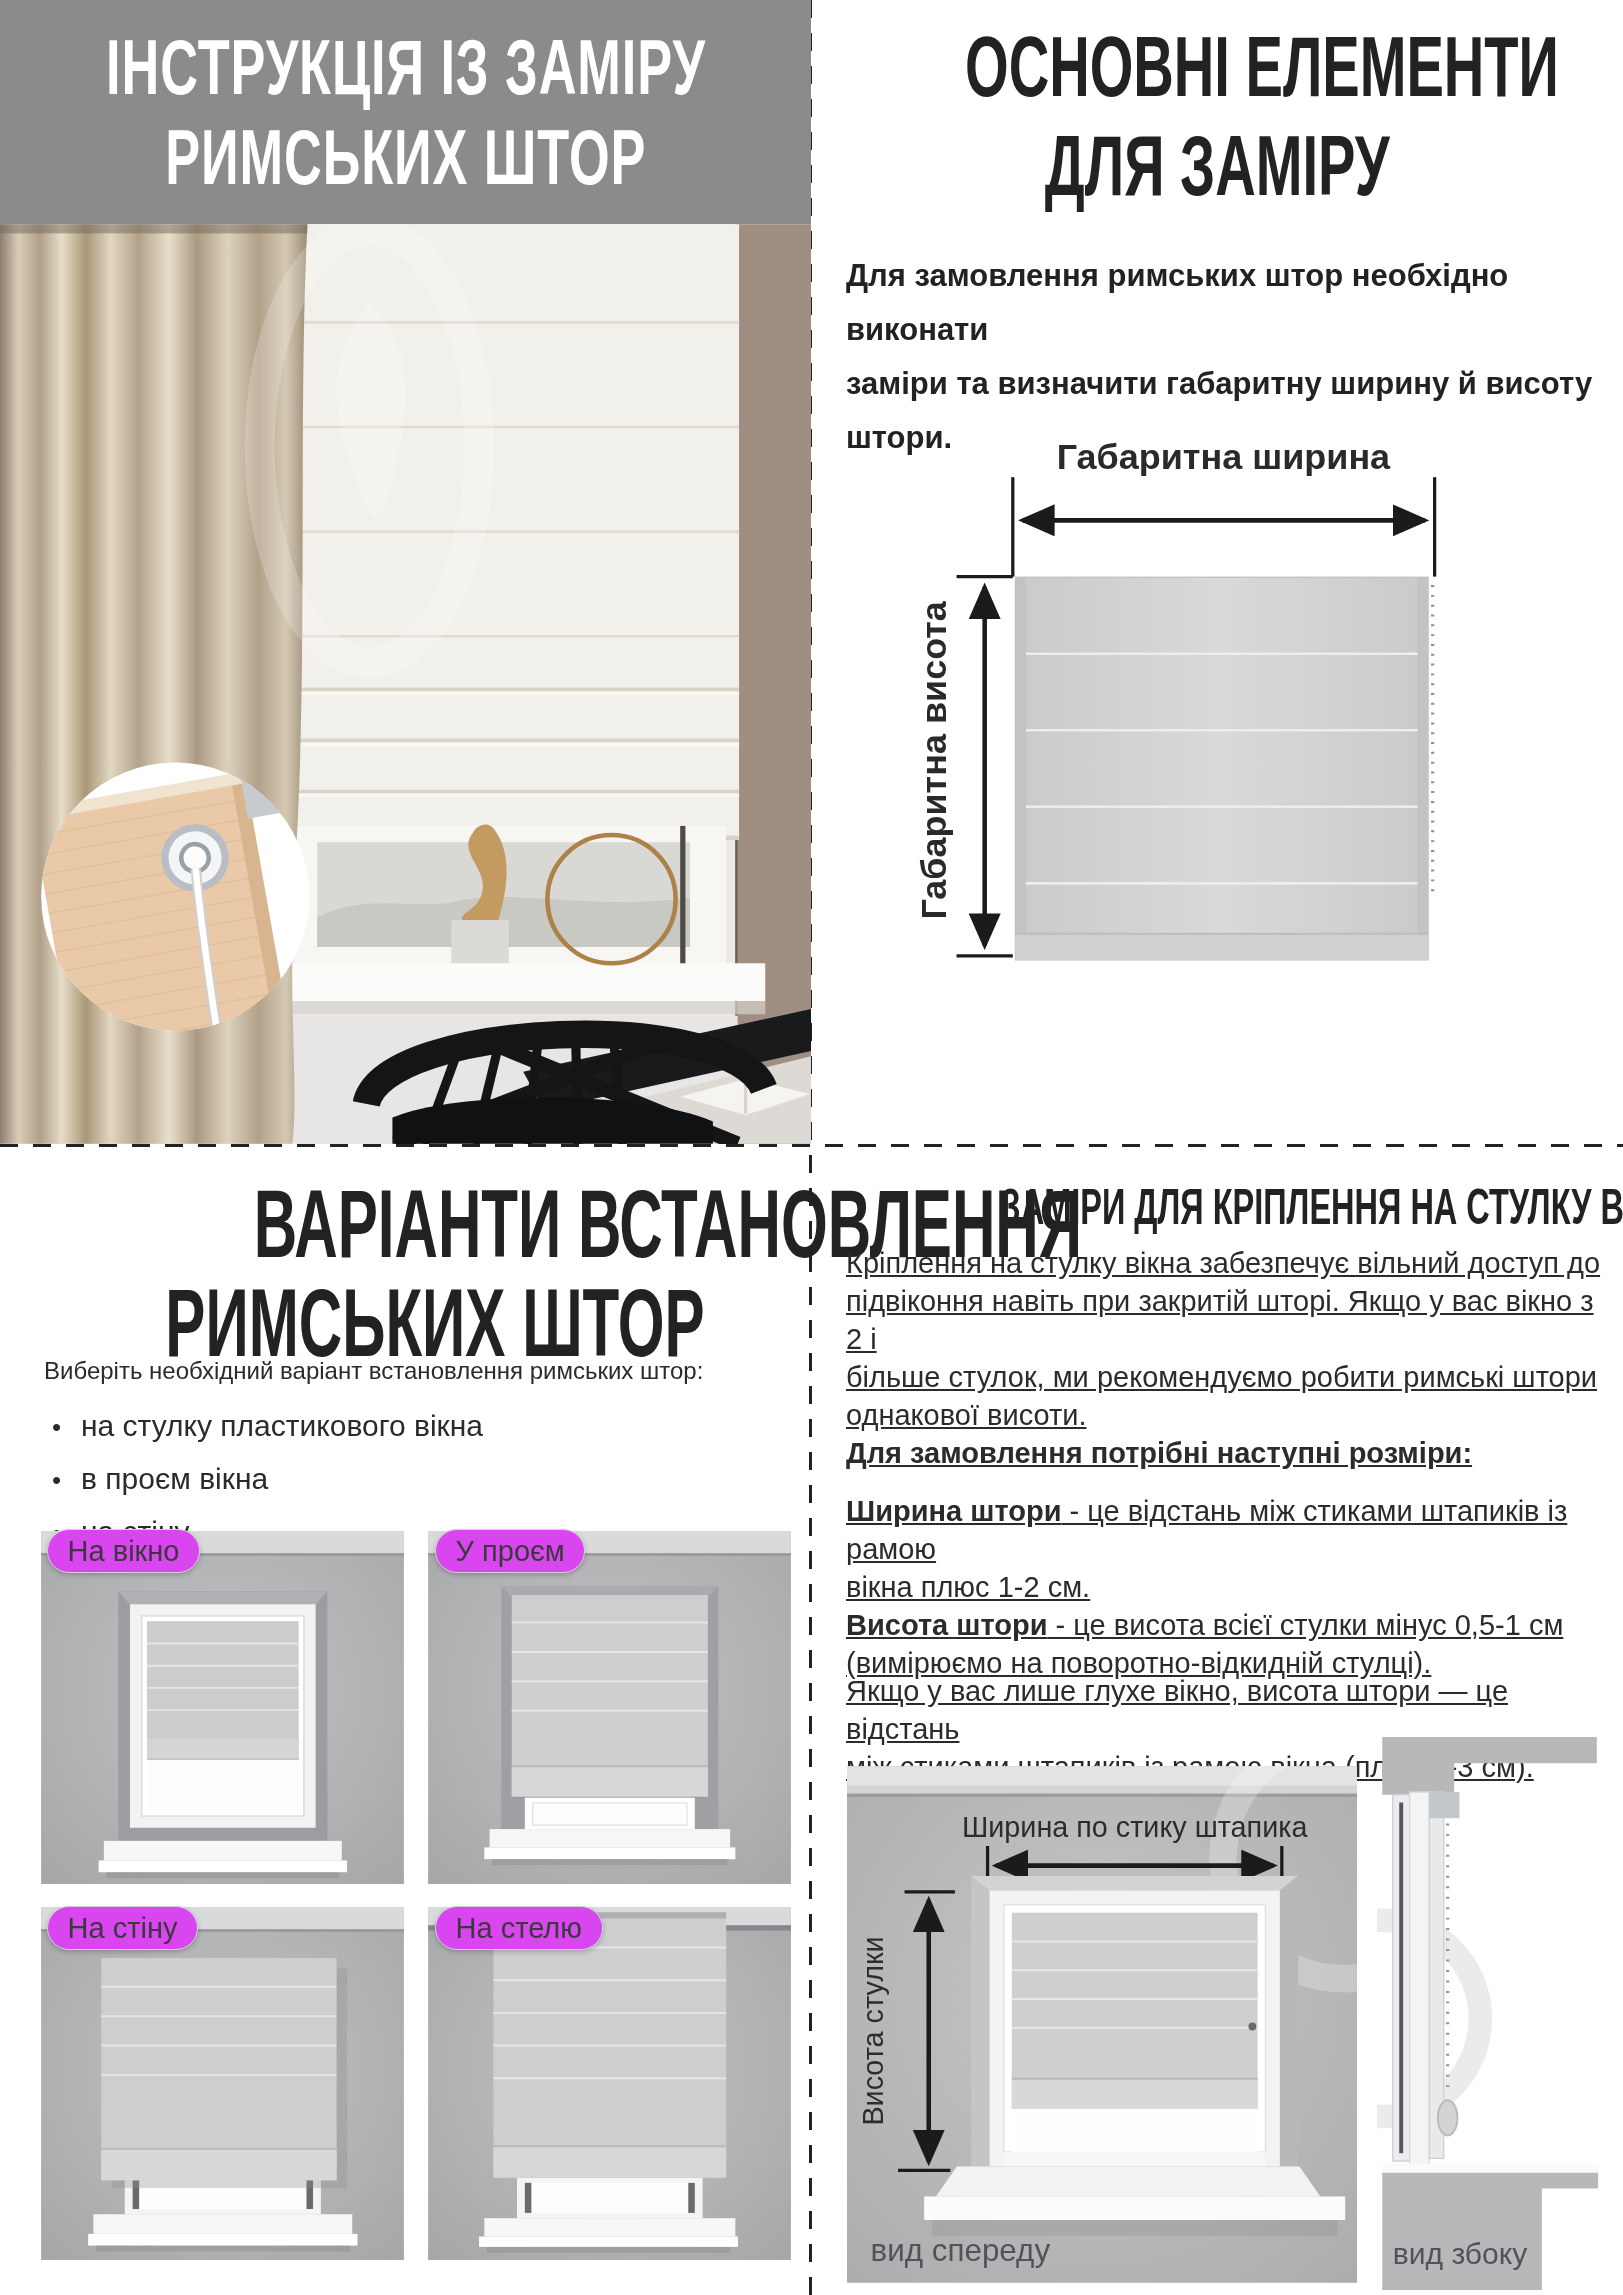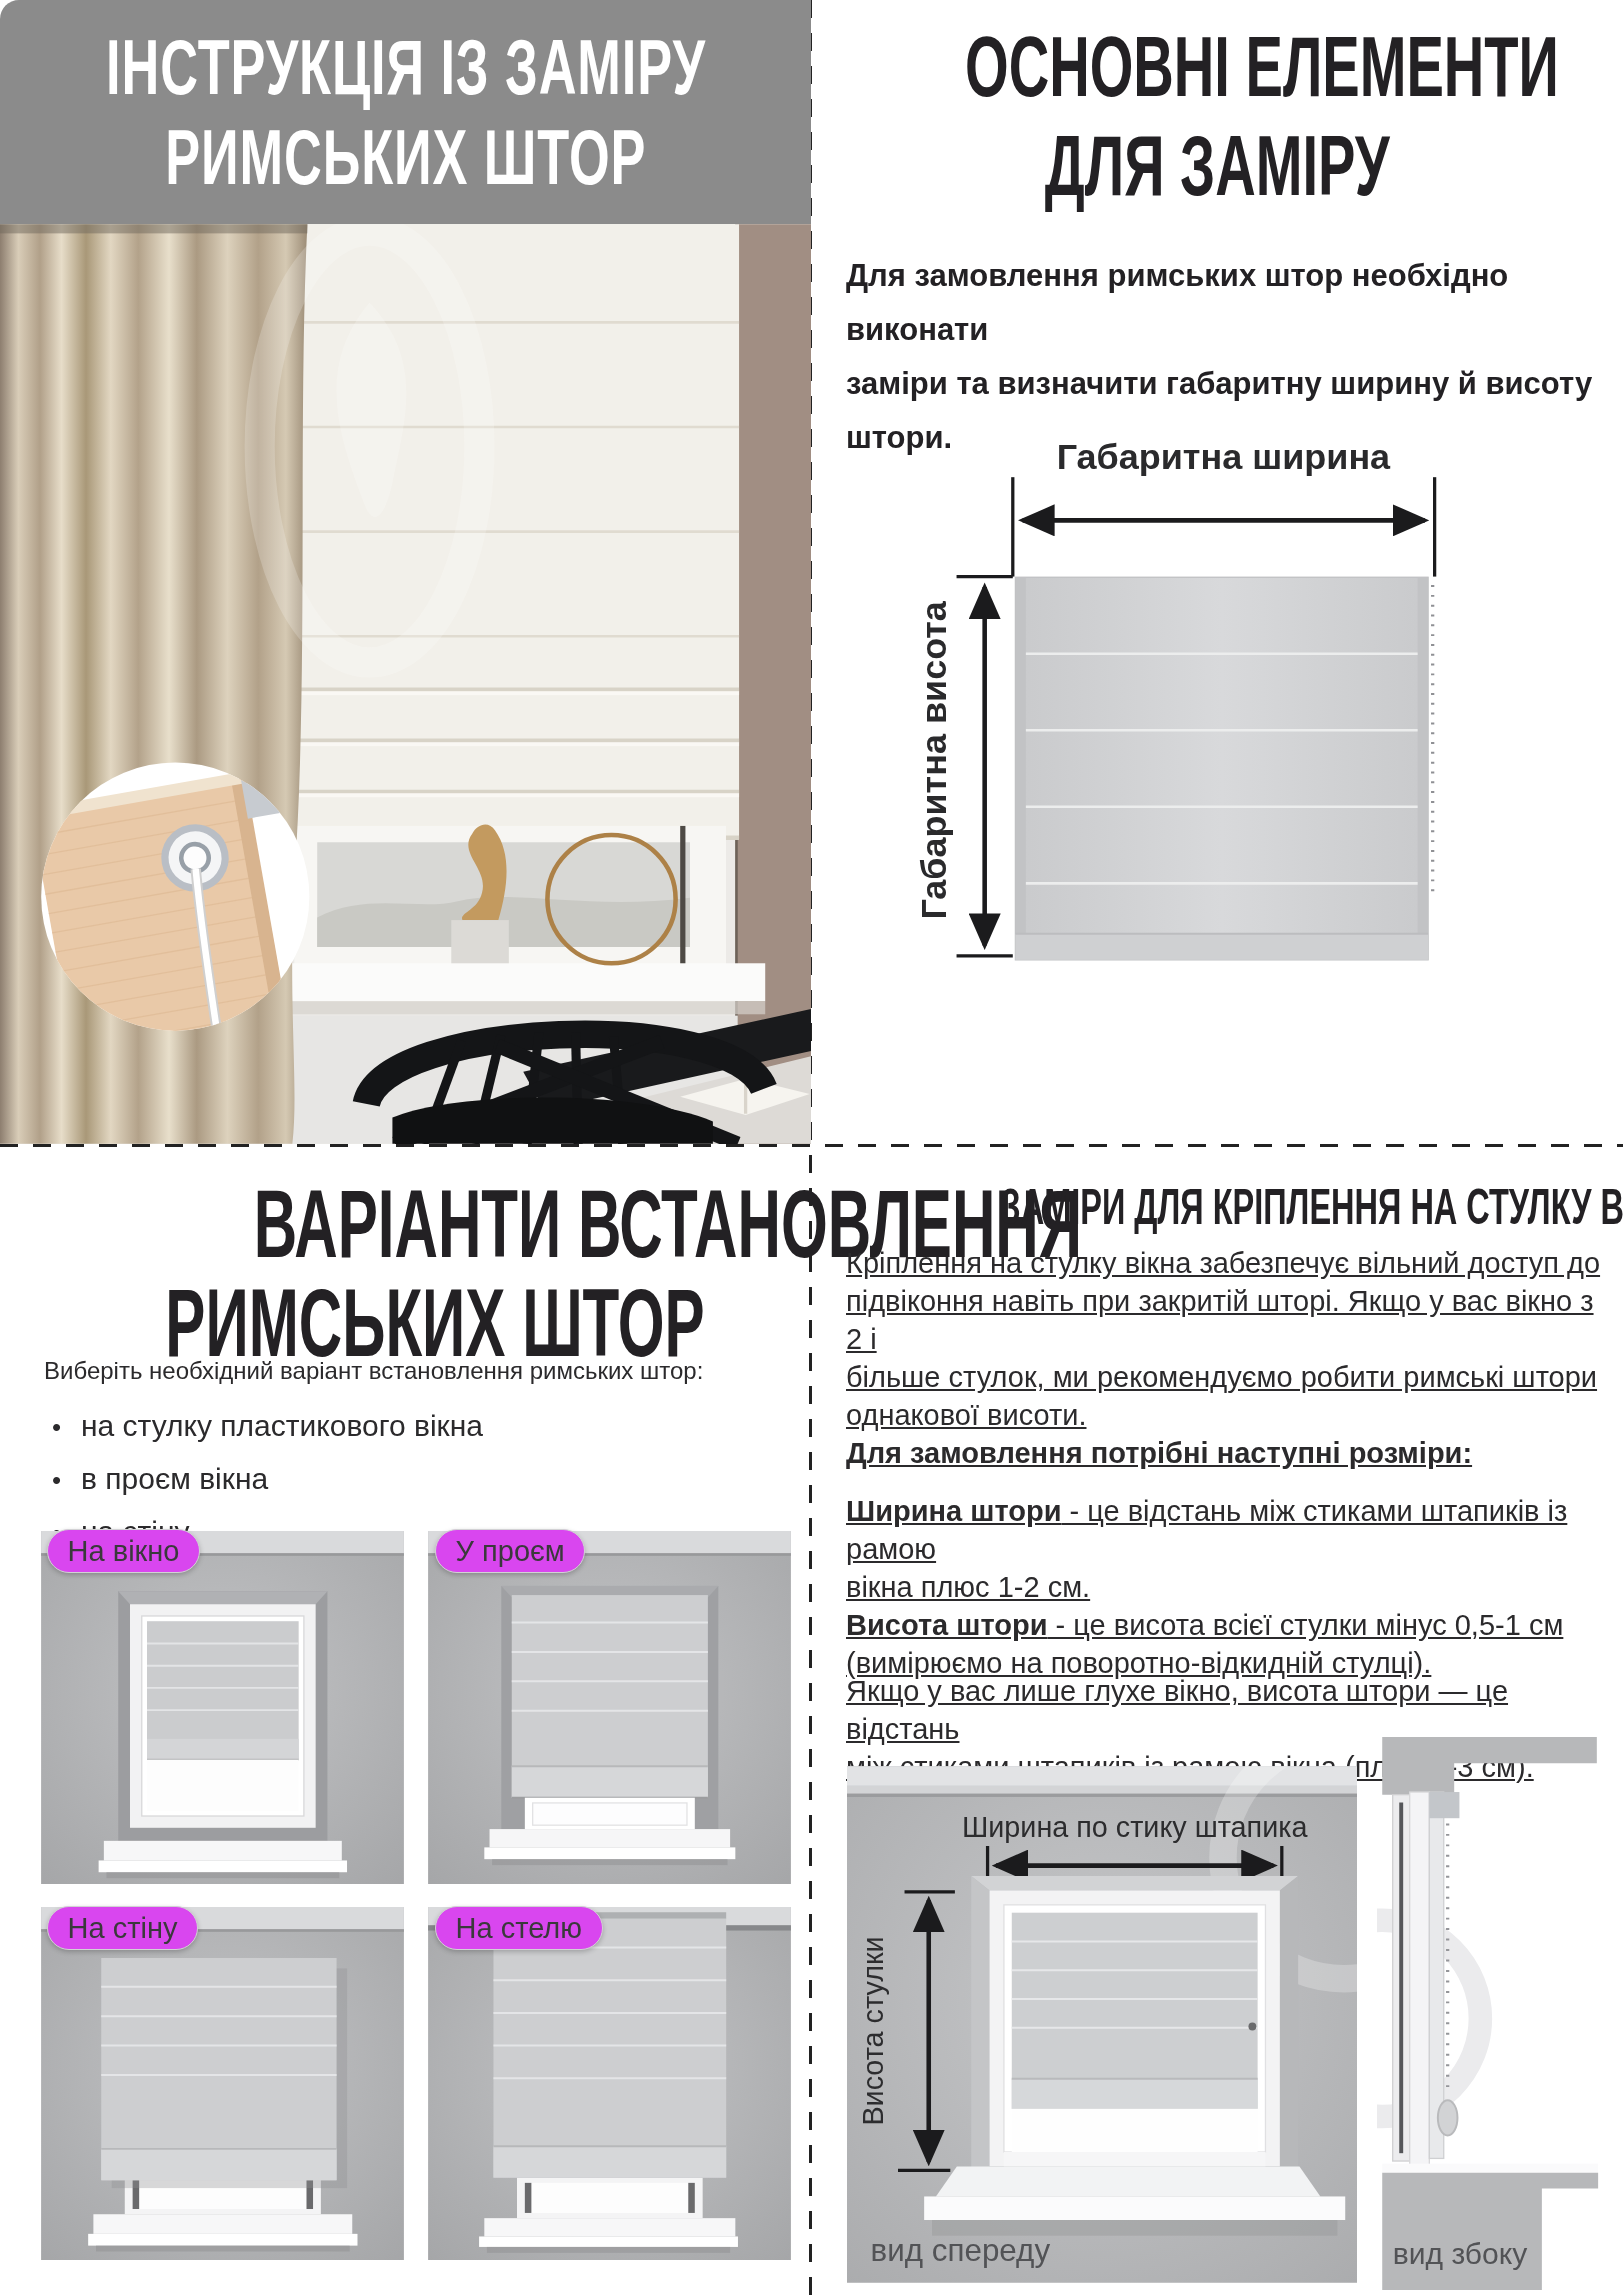--- a/index.html
+++ b/index.html
@@ -1,17 +1,17 @@
 <!DOCTYPE html>
 <html style="font-size:10.5px"><head>
 <meta charset="utf-8">
 <style>
   html,body{margin:0;padding:0;background:#ffffff;}
   #canvas{position:relative;width:1623px;height:2295px;background:#ffffff;overflow:hidden;
-          font-family:"Liberation Sans","DejaVu Sans",sans-serif;color:#2b2a2c;border-radius:19px;}
+          font-family:"Liberation Sans","DejaVu Sans",sans-serif;color:#2b2a2c;}
   .abs{position:absolute;}
   
   .dash-v{left:809px;top:0;width:3.3px;height:2295px;
     background:repeating-linear-gradient(180deg,#222 0 18.3px,transparent 18.3px 33px);}
   .dash-h{left:0;top:1144px;width:1623px;height:3.3px;
     background:repeating-linear-gradient(90deg,#222 0 18.3px,transparent 18.3px 33px);}
   
   .cond{display:inline-block;transform:scaleX(var(--sx,.68));transform-origin:50% 50%;white-space:nowrap;}
   .hero-header{left:0;top:0;width:811px;height:224px;background:#8b8b8b;
     display:flex;flex-direction:column;justify-content:center;align-items:center;text-align:center;}

